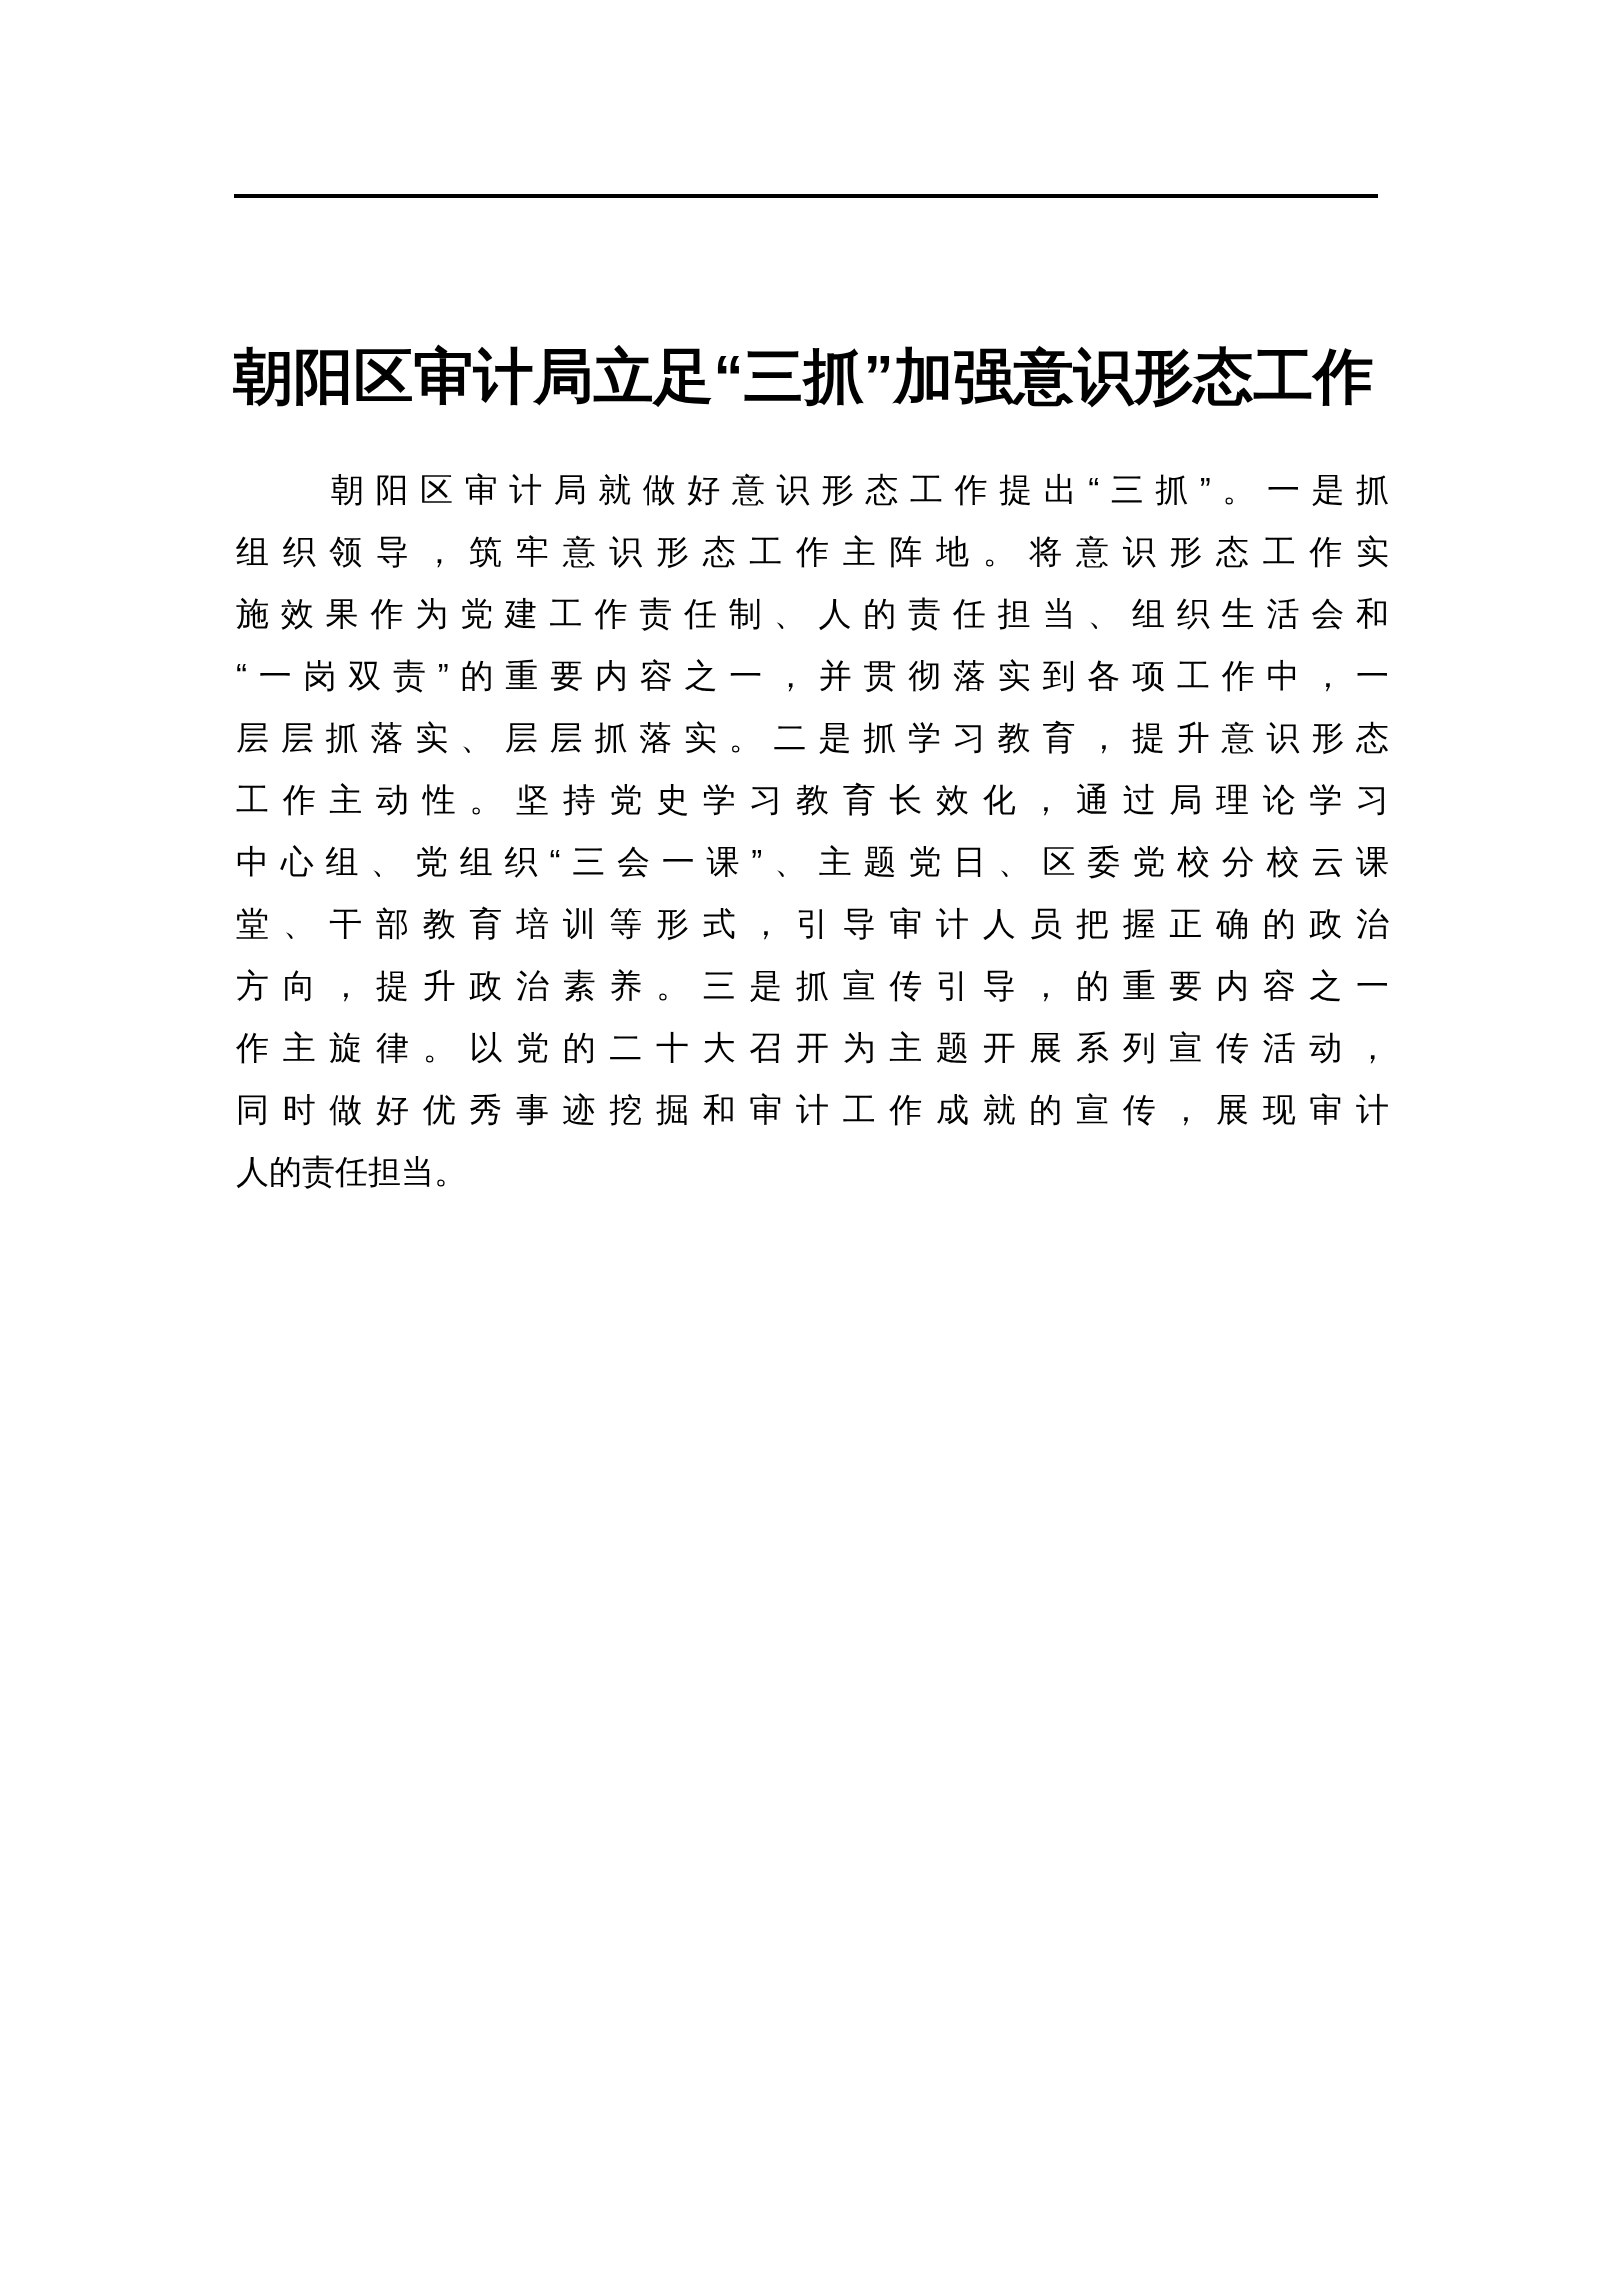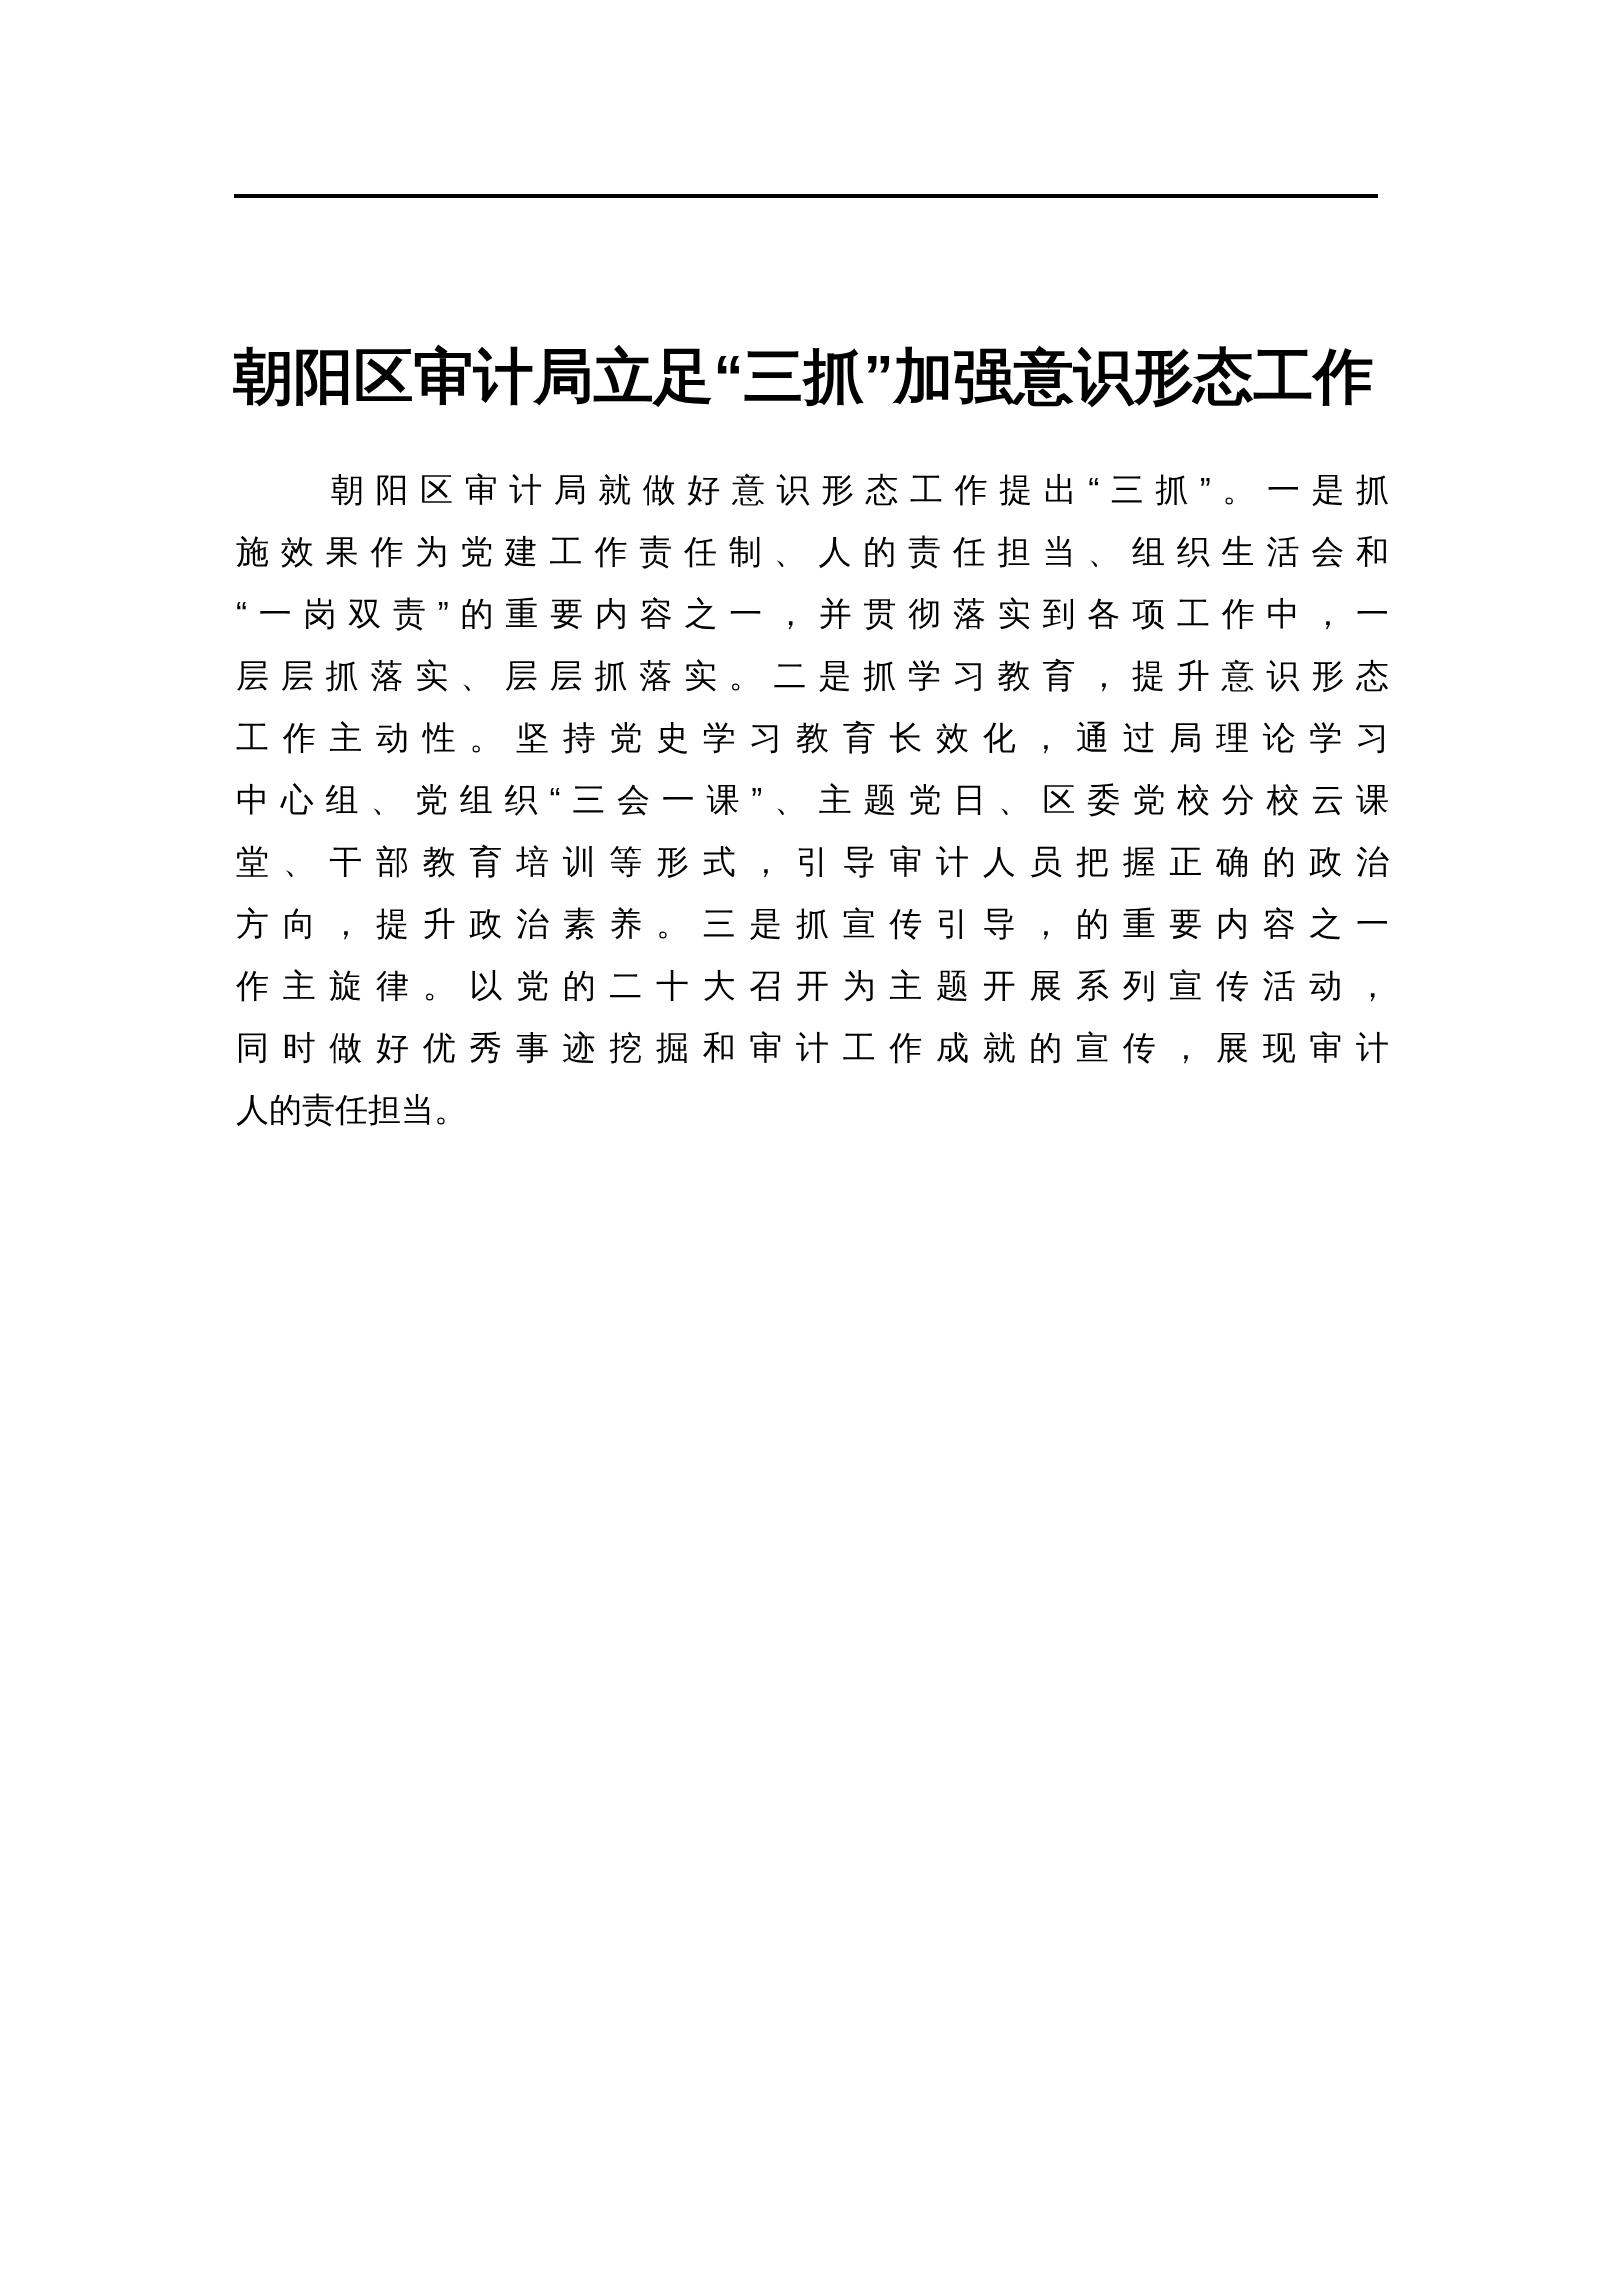--- a/index.html
+++ b/index.html
@@ -65,20 +65,21 @@
 </head>
 <body>
 
 <div class="page">
   <div class="divider"></div>
 
   <h1 class="title">朝阳区审计局立足“三抓”加强意识形态工作</h1>
 
   <div class="body-text">
     <div class="body-line first">朝阳区审计局就做好意识形态工作提出“三抓”。一是抓</div>
+    <div class="body-line">组织领导，筑牢意识形态工作主阵地。将意识形态工作实</div>
     <div class="body-line">施效果作为党建工作责任制、人的责任担当、组织生活会和</div>
     <div class="body-line">“一岗双责”的重要内容之一，并贯彻落实到各项工作中，一</div>
     <div class="body-line">层层抓落实、层层抓落实。二是抓学习教育，提升意识形态</div>
     <div class="body-line">工作主动性。坚持党史学习教育长效化，通过局理论学习</div>
     <div class="body-line">中心组、党组织“三会一课”、主题党日、区委党校分校云课</div>
     <div class="body-line">堂、干部教育培训等形式，引导审计人员把握正确的政治</div>
     <div class="body-line">方向，提升政治素养。三是抓宣传引导，的重要内容之一</div>
     <div class="body-line">作主旋律。以党的二十大召开为主题开展系列宣传活动，</div>
     <div class="body-line">同时做好优秀事迹挖掘和审计工作成就的宣传，展现审计</div>
     <div class="body-line last">人的责任担当。</div>

